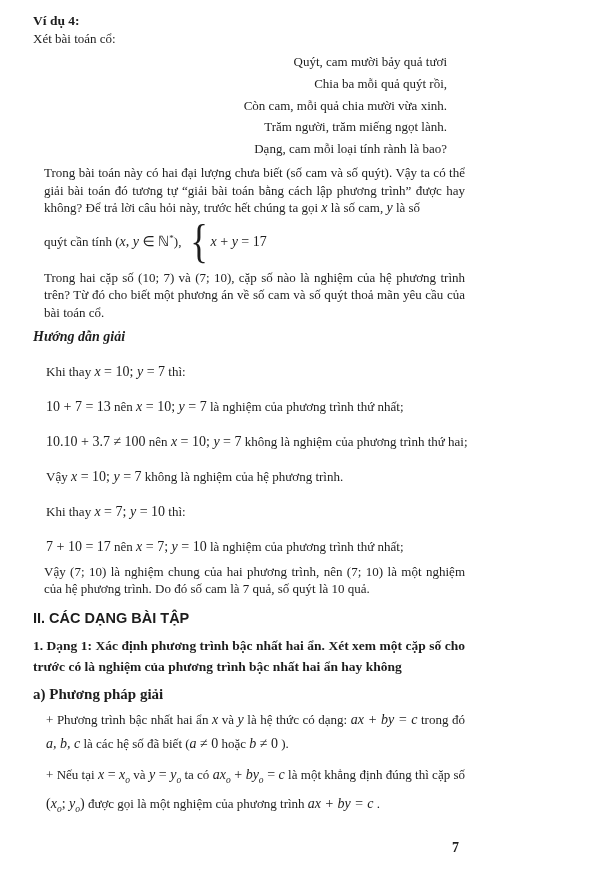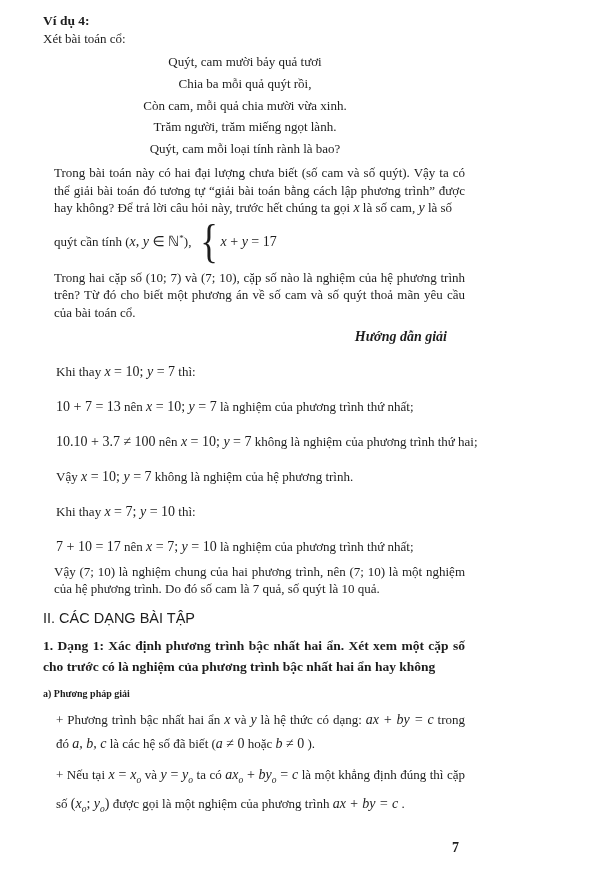--- a/index.html
+++ b/index.html
@@ -8,27 +8,27 @@
     background:#ffffff;
     font-family:"Liberation Serif", serif;
     font-size:13px;
     color:#1d1d1d;
     overflow:hidden;
   }
   .page {
     position:relative;
     box-sizing:border-box;
     width:487px; height:883px;
-    padding:8px 22px 0 43px;
+    padding:8px 22px 0 33px;
   }
   
   .vd-title { font-weight:bold; font-size:13.5px; line-height:17px; margin:4px 0 1px 0; }
   .intro { line-height:18px; }
   
-  .poem { text-align:center; line-height:21.8px; margin:3px 18px 4px 0; }
+  .poem { text-align:right; line-height:21.8px; margin:3px 18px 4px 0; }
   
   .para {
     text-align:justify;
     line-height:17.6px;
     margin:4px 0 0 11px;
   }
   
   .m   { font-family:"Liberation Serif", serif; font-size:14px; }
   .mi  { font-family:"Liberation Serif", serif; font-size:14px; font-style:italic; }
   .text { }
@@ -40,36 +40,36 @@
   .system { display:inline-flex; align-items:center; margin-left:7px; }
   .brace {
     font-family:"Liberation Serif", serif;
     font-size:46px; font-weight:400; line-height:1;
     transform:scaleX(0.8);
   }
   .eqs { display:flex; }
   .eq { line-height:26px; white-space:nowrap; }
   
   .hdg {
-    text-align:right; font-weight:bold; font-style:italic;
+    text-align:left; font-weight:bold; font-style:italic;
     font-size:14px; line-height:18px; margin:6px 18px 2px 0;
   }
   .sline { margin:16px 0 0 13px; line-height:19px; white-space:nowrap; }
   .concl { margin-top:7px; }
   
   .sec-heading {
     font-family:"Liberation Sans", sans-serif;
-    font-weight:normal; font-size:14.5px; line-height:19px;
+    font-weight:bold; font-size:14.5px; line-height:19px;
     margin:11px 0 0 0;
   }
   .dang-title {
     font-weight:bold; font-size:13.5px; line-height:21.5px;
     text-align:justify; margin:7px 0 4px 0;
   }
-  .method-label { font-weight:bold; font-size:10px; line-height:18px; margin:7px 0 0 0; }
+  .method-label { font-weight:bold; font-size:15px; line-height:18px; margin:7px 0 0 0; }
   .bullet {
     text-align:justify; margin:5px 0 0 13px; line-height:24px;
   }
   .bullet2 { line-height:29px; margin-top:4px; }
   .page-number {
     position:absolute; right:28px; top:840px;
     font-weight:bold; font-size:14px;
   }
 </style>
 </head>
@@ -78,21 +78,21 @@
 <div class="page">
 
   <div class="vd-title">Ví dụ 4:</div>
   <div class="intro">Xét bài toán cổ:</div>
 
   <div class="poem">
     <div>Quýt, cam mười bảy quả tươi</div>
     <div>Chia ba mỗi quả quýt rồi,</div>
     <div>Còn cam, mỗi quả chia mười vừa xinh.</div>
     <div>Trăm người, trăm miếng ngọt lành.</div>
-    <div>Quýt, cam mỗi loại tính rành là bao?</div>
+    <div>Dạng, cam mỗi loại tính rành là bao?</div>
   </div>
 
   <p class="para"><span class="text">Trong bài toán này có hai đại lượng chưa biết (số cam và số quýt). Vậy ta có thể giải bài toán đó tương tự “giải bài toán bằng cách lập phương trình” được hay không? Để trả lời câu hỏi này, trước hết chúng ta gọi </span><span class="mi">x</span><span class="text"> là số cam, </span><span class="mi">y</span><span class="text"> là số</span></p>
 
   <div class="sysrow">
     <span class="sys-label"><span class="text">quýt cần tính (</span><span class="mi">x, y</span><span class="m"> ∈ ℕ</span><sup class="sup">*</sup><span class="text">),</span></span>
     <span class="system">
       <span class="brace">{</span>
       <span class="eqs">
         <span class="eq"><span class="mi">x</span><span class="m"> + </span><span class="mi">y</span><span class="m"> = 17</span></span>

